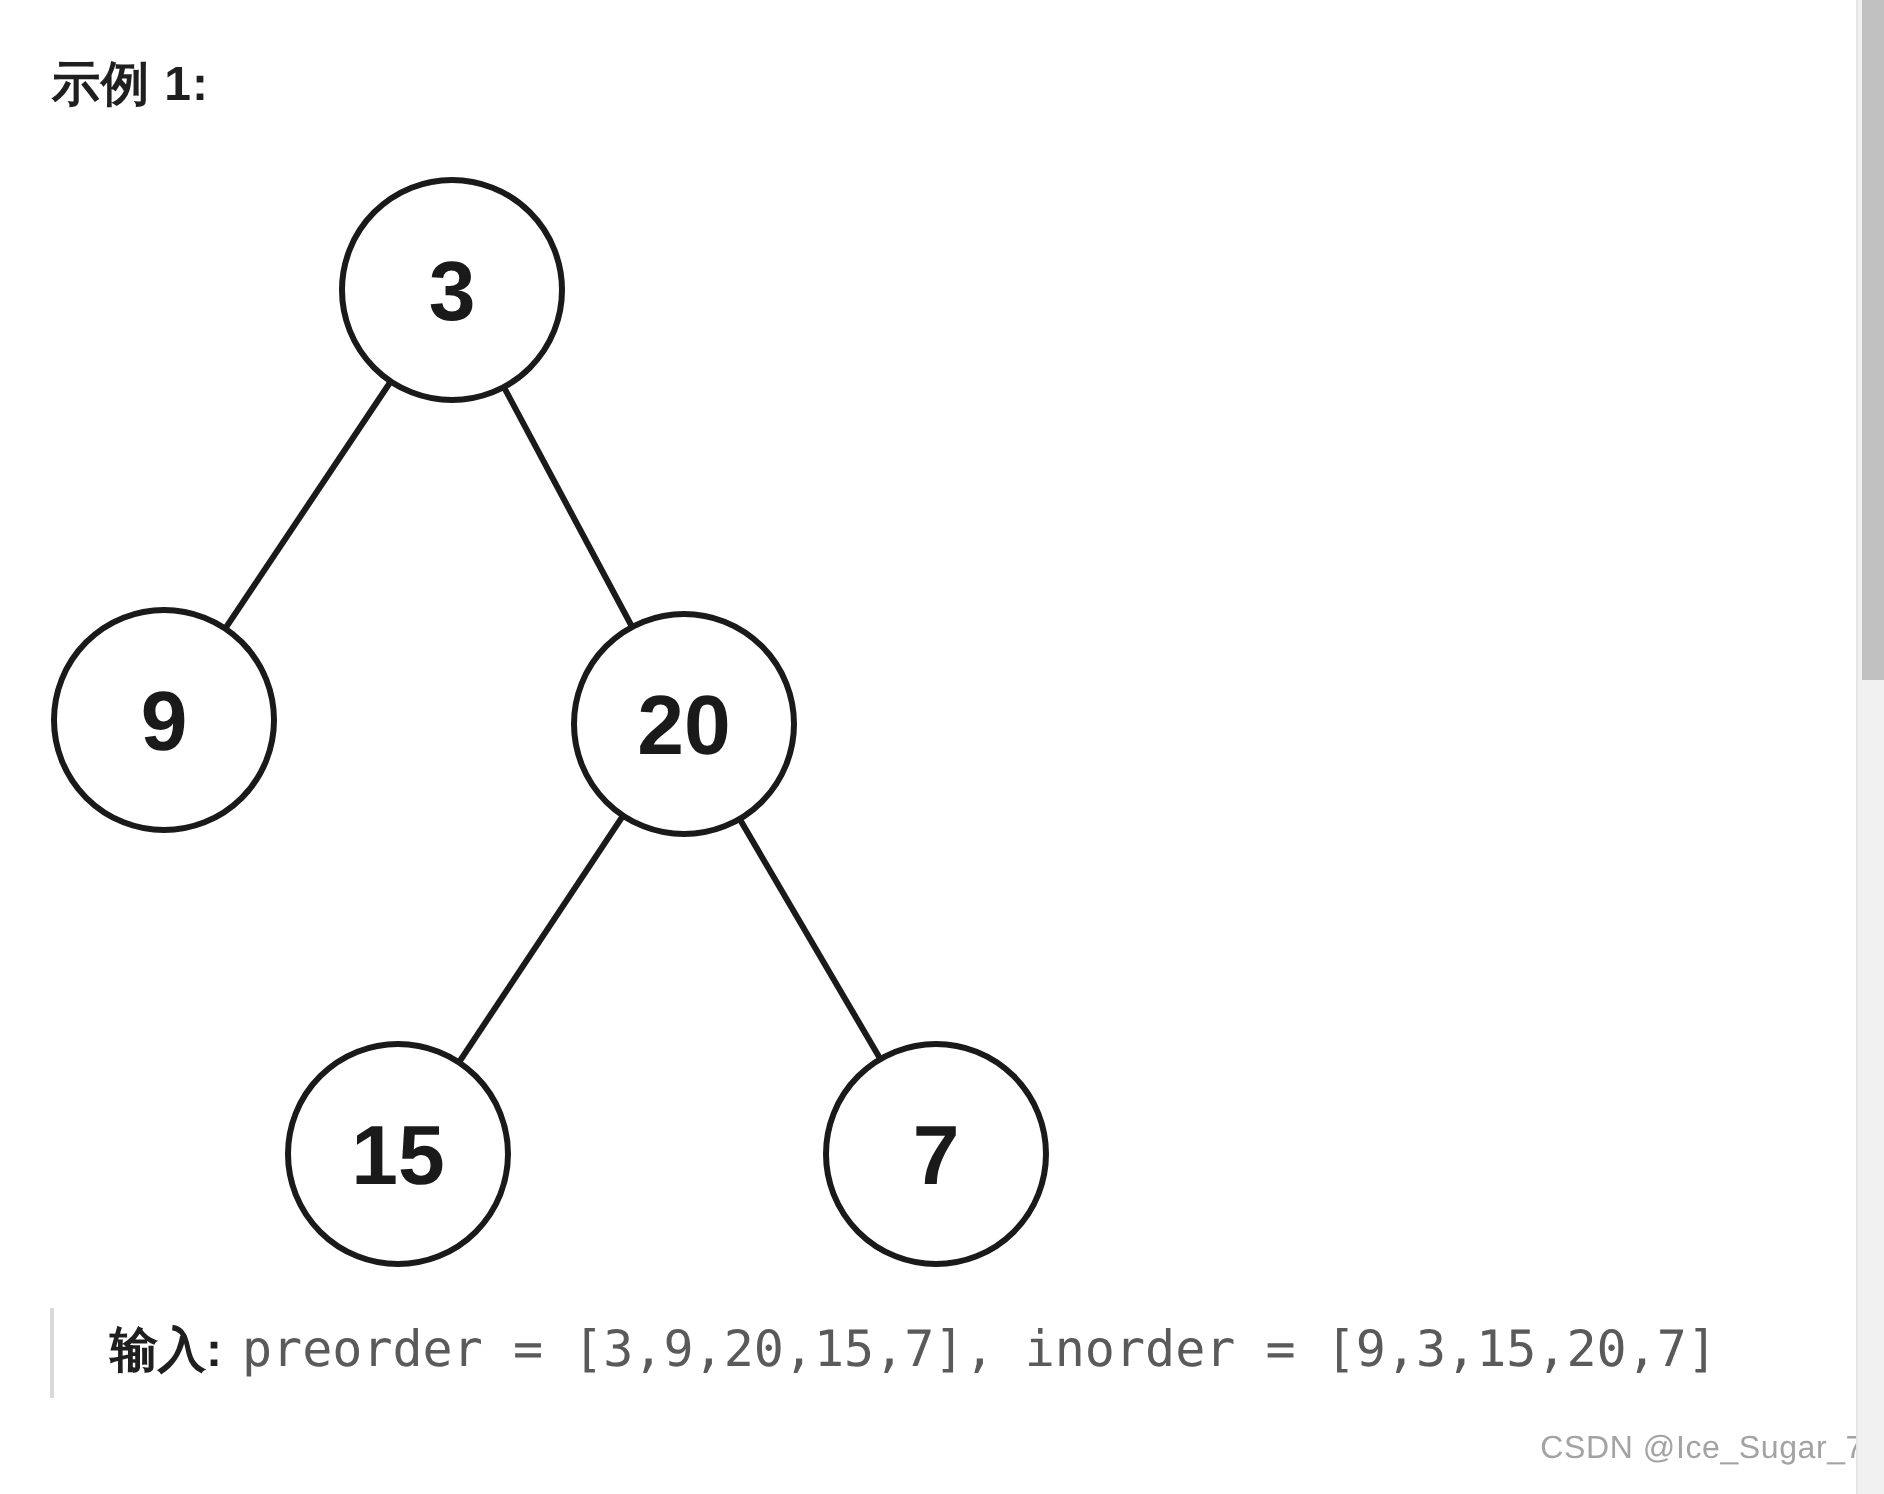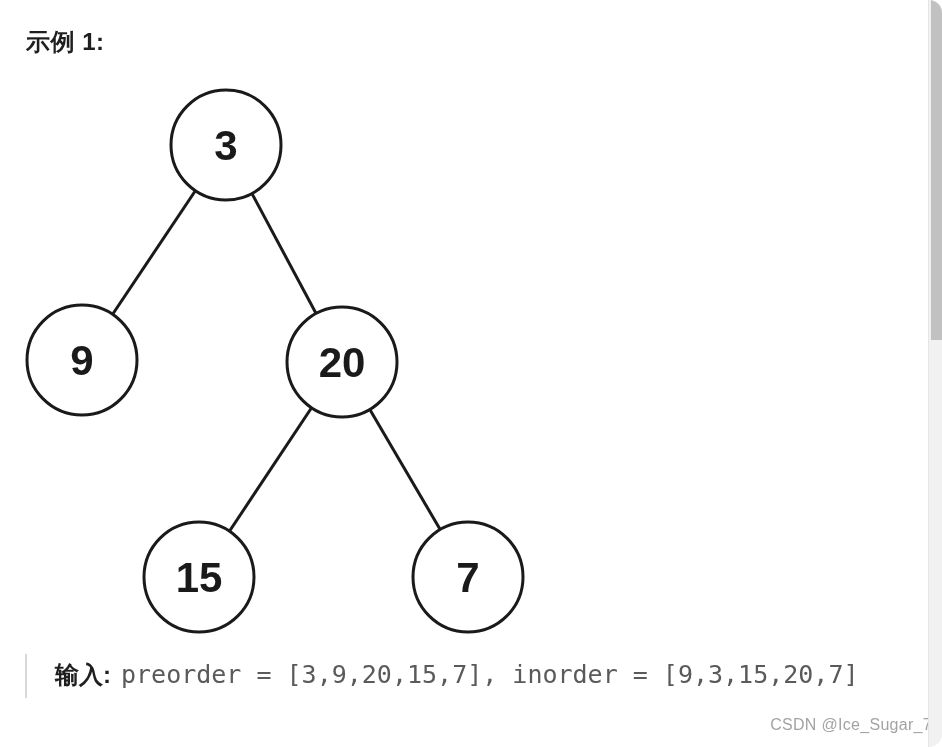--- a/index.html
+++ b/index.html
@@ -7,21 +7,20 @@
     padding: 0;
     background: #ffffff;
     font-family: "Liberation Sans", sans-serif;
   }
   .page {
     position: relative;
     width: 942px;
     height: 747px;
     background: #ffffff;
     overflow: hidden;
-    border-radius: 13px;
   }
   .page-title {
     position: absolute;
     left: 26px;
     top: 26px;
     font-size: 24px;
     font-weight: bold;
     color: #1f1f1f;
     letter-spacing: 0.5px;
   }

